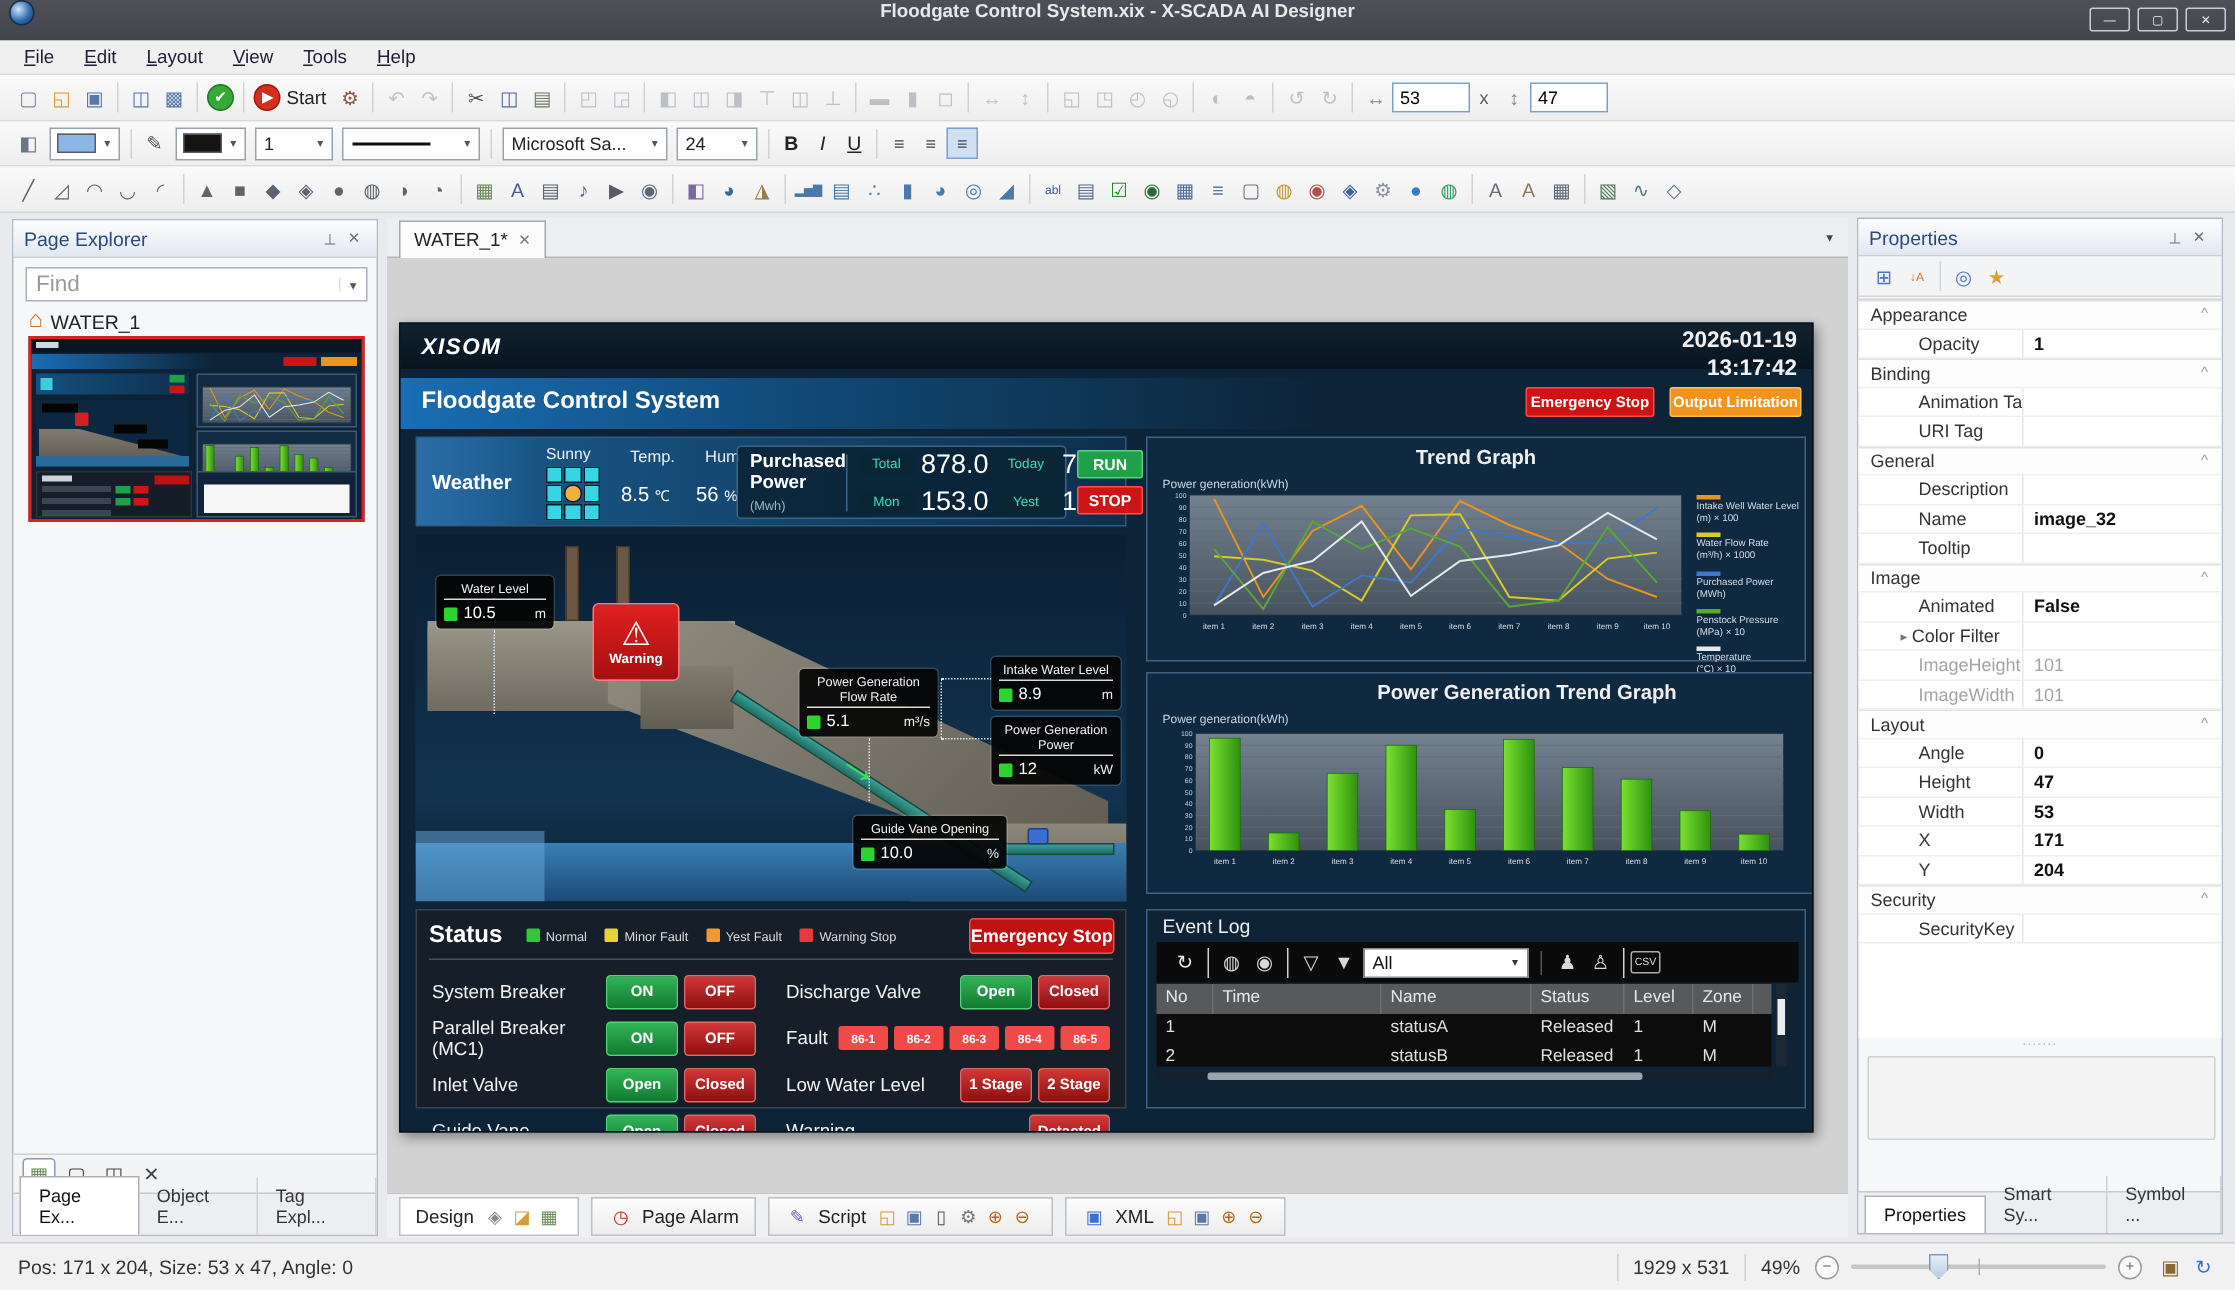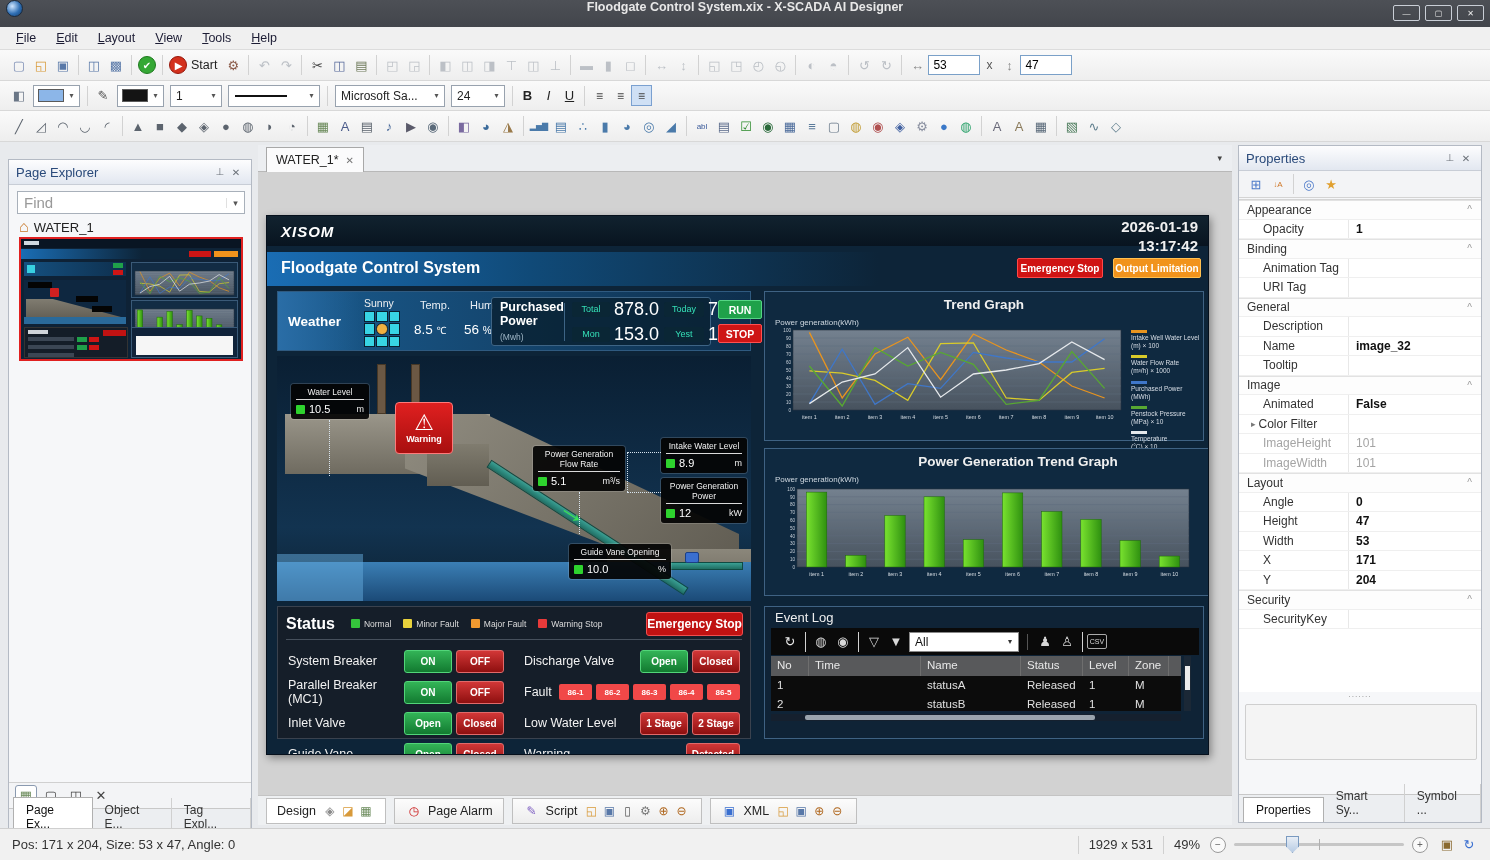--- a/index.html
+++ b/index.html
@@ -157,21 +157,21 @@
 .evsv .th{position:absolute;left:1px;top:10px;width:5px;height:24px;background:#ececec}
 .evsh{position:absolute;left:6px;top:107px;width:410px;height:7px;background:#15202e}
 .evsh .th{position:absolute;left:34px;top:1px;width:290px;height:5px;background:#9aa4ae;border-radius:2px}
 
 .prop-toolbar{height:27px;border-bottom:1px solid #d4d4d4;display:flex;align-items:center;padding-left:6px;background:#f3f4f6}
 #prop-grid{position:absolute;left:0;top:53px;width:100%;bottom:130px;background:#fff;overflow:hidden;border-top:1px solid #d4d4d4}
 .prow{display:flex;height:19.5px;align-items:center;border-bottom:1px solid #efefef;font-size:12px;position:relative}
 .prow.cat{background:#fdfdfd;border-top:1px solid #e2e2e2;color:#333}
 .cname{margin-left:8px}
 .chev{margin-left:auto;margin-right:9px;color:#999;font-size:10px}
-.pname{width:110px;padding-left:24px;color:#333;border-right:1px solid #e8e8e8;white-space:nowrap;overflow:hidden;height:100%;display:flex;align-items:center}
+.pname{width:110px;padding-left:40px;color:#333;border-right:1px solid #e8e8e8;white-space:nowrap;overflow:hidden;height:100%;display:flex;align-items:center}
 .pexp{margin-right:3px;margin-left:-12px;color:#777;font-size:9px}
 .pval{flex:1;padding-left:7px;color:#111;white-space:nowrap;overflow:hidden}
 .prow.bold .pval{font-weight:bold}
 .prow.dis .pname,.prow.dis .pval{color:#a4a4a4}
 .splitter{position:absolute;left:0;bottom:122px;width:100%;height:8px;display:flex;align-items:center;justify-content:center;color:#909090;font-size:7px;letter-spacing:1px}
 .descbox{position:absolute;left:6px;bottom:62px;width:232px;height:56px;background:#f4f4f4;border:1px solid #cfcfcf;border-radius:2px}
 
 .statusbar{position:absolute;left:0;top:828px;width:1490px;height:32px;background:#f1f1f1;border-top:1px solid #cfcfcf;display:flex;align-items:center;font-size:13px;color:#333}
 .sbsep{width:1px;height:18px;background:#d0d0d0;margin:0 10px}
 .zbtn{width:16px;height:16px;border:1px solid #9a9a9a;border-radius:50%;display:flex;align-items:center;justify-content:center;font-size:10px;color:#666;background:#fafafa}
@@ -357,21 +357,21 @@
         <span class="tbi" style="color: rgb(106, 106, 122);">A</span>
         <span class="tbi" style="color: rgb(138, 122, 90);">A</span>
         <span class="tbi" style="color: rgb(90, 106, 122);">▦</span>
         <span class="tsep"></span>
         <span class="tbi" style="color: rgb(74, 122, 90);">▧</span>
         <span class="tbi" style="color: rgb(90, 122, 138);">∿</span>
         <span class="tbi" style="color: rgb(90, 122, 138);">◇</span>
       </span>
   </div>
 
-  <div class="dock" style="left:8px;top:159px;width:244px;height:678px">
+  <div class="dock" style="left:8px;top:146px;width:244px;height:678px">
     <div class="dockhdr">
       <span>Page Explorer</span>
       <span class="sp"></span>
       <span class="hbtn" style="transform:rotate(180deg)">⊤</span>
       <span class="hbtn">✕</span>
     </div>
     <div class="findbox">
       <span class="ph">Find</span>
       <span class="ar">▾</span>
     </div>
@@ -755,21 +755,21 @@
               <span class="stlg">
                 <span class="stsw" style="background: rgb(53, 196, 60);"></span>
                 <span class="stlb">Normal</span>
               </span>
               <span class="stlg">
                 <span class="stsw" style="background: rgb(232, 210, 60);"></span>
                 <span class="stlb">Minor Fault</span>
               </span>
               <span class="stlg">
                 <span class="stsw" style="background: rgb(240, 154, 48);"></span>
-                <span class="stlb">Major Fault</span>
+                <span class="stlb">Yest Fault</span>
               </span>
               <span class="stlg">
                 <span class="stsw" style="background: rgb(232, 58, 58);"></span>
                 <span class="stlb">Warning Stop</span>
               </span>
             </span>
         </div>
         <span class="emg">Emergency Stop</span>
         <div class="stdiv"></div>
         <div class="stcols">

